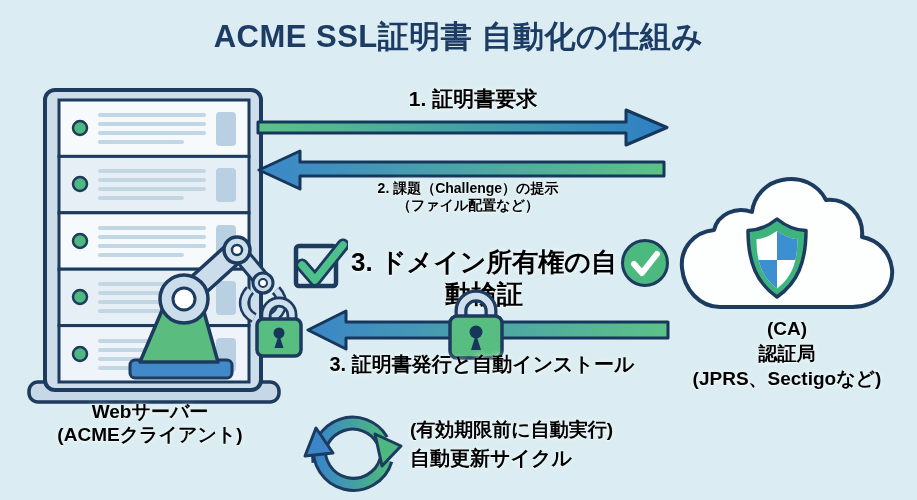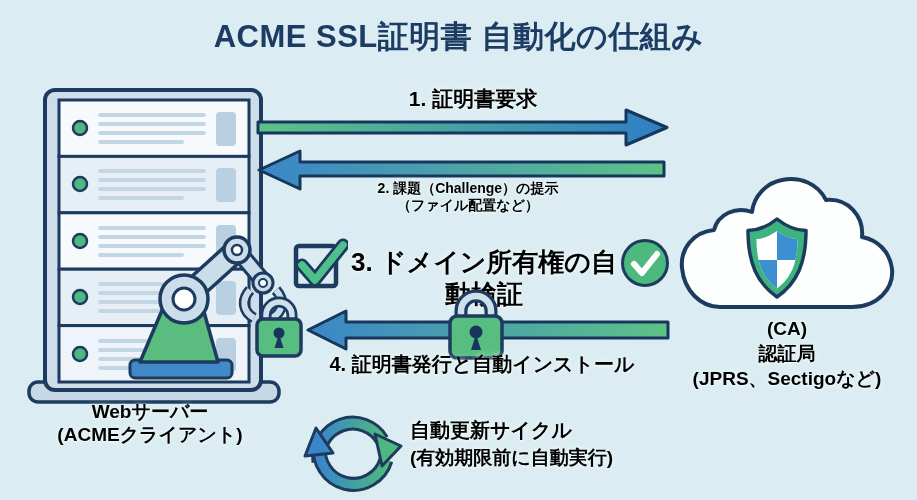--- a/index.html
+++ b/index.html
@@ -169,21 +169,21 @@
     </defs>
     <path d="M368,36 H46 V25 L8,44 L46,63 V52 H368 Z" fill="url(#ga4)" stroke="#16365c" stroke-width="3" stroke-linejoin="round"></path>
     <g>
       <path d="M161,34 v-9 a15,15 0 0 1 30,0 v9" fill="none" stroke="#1c3b5e" stroke-width="13"></path>
       <path d="M161,34 v-9 a15,15 0 0 1 30,0 v9" fill="none" stroke="#cfdfeb" stroke-width="6.5"></path>
       <rect x="150" y="30" width="52" height="42" rx="7" fill="#57bd80" stroke="#1c3b5e" stroke-width="3.5"></rect>
       <circle cx="176" cy="46" r="6.5" fill="#16365c"></circle>
       <path d="M176,48 l-5,16 h10 Z" fill="#16365c"></path>
     </g>
   </svg>
-  <div class="lbl" style="left:300px;top:352px;width:364px;font-size:20px">4. 証明書発行と自動インストール</div>
+  <div class="lbl" style="left:300px;top:352px;width:364px;font-size:20px">3. 証明書発行と自動インストール</div>
 
   <svg class="abs" style="left:666px;top:174px" width="245" height="150" viewBox="0 0 245 150">
     <path d="M54,133 H186 C212,133 228,114 226,95 C224,78 212,66 196,63
              C198,42 182,24 160,26 C152,10 134,2 116,6 C100,9 88,22 86,38
              C70,32 52,40 48,56 C28,58 14,74 16,94 C18,116 34,133 54,133 Z" fill="#fdffff" stroke="#1c3b5e" stroke-width="4" stroke-linejoin="round"></path>
     <g>
       <path d="M111,45 C121,53 131,56.5 140,56.5 C140,89 131,109 111,123
                C91,109 82,89 82,56.5 C91,56.5 101,53 111,45 Z" fill="#3db47e" stroke="#1c3b5e" stroke-width="3.5" stroke-linejoin="round"></path>
       <path d="M111,57 C119,62.5 126,65 131.5,65 C131.5,89 125.5,103.5 111,114.5
                C96.5,103.5 90.5,89 90.5,65 C96,65 103,62.5 111,57 Z" fill="#ffffff"></path>
@@ -211,17 +211,17 @@
       </linearGradient>
     </defs>
     <path d="M17,58 A34,34 0 0 1 80,36" fill="none" stroke="#1c3b5e" stroke-width="15"></path>
     <path d="M17,58 A34,34 0 0 1 80,36" fill="none" stroke="url(#gc1)" stroke-width="9"></path>
     <path d="M84,56 A34,34 0 0 1 18,40" fill="none" stroke="#1c3b5e" stroke-width="15"></path>
     <path d="M84,56 A34,34 0 0 1 18,40" fill="none" stroke="url(#gc1)" stroke-width="9"></path>
     <polygon points="80,62 73,30 99,42" fill="#4db87f" stroke="#1c3b5e" stroke-width="3" stroke-linejoin="round"></polygon>
     <polygon points="14,24 3,52 31,49" fill="#3a86c8" stroke="#1c3b5e" stroke-width="3" stroke-linejoin="round"></polygon>
   </svg>
   <div class="lbl" style="left:410px;top:416px;width:250px;font-size:20px;line-height:28px;text-align:left">
+    <div style="font-size:19px">(有効期限前に自動実行)</div>
     <div>自動更新サイクル</div>
-    <div style="font-size:19px">(有効期限前に自動実行)</div>
   </div>
 
 </div>
 
 </body></html>

